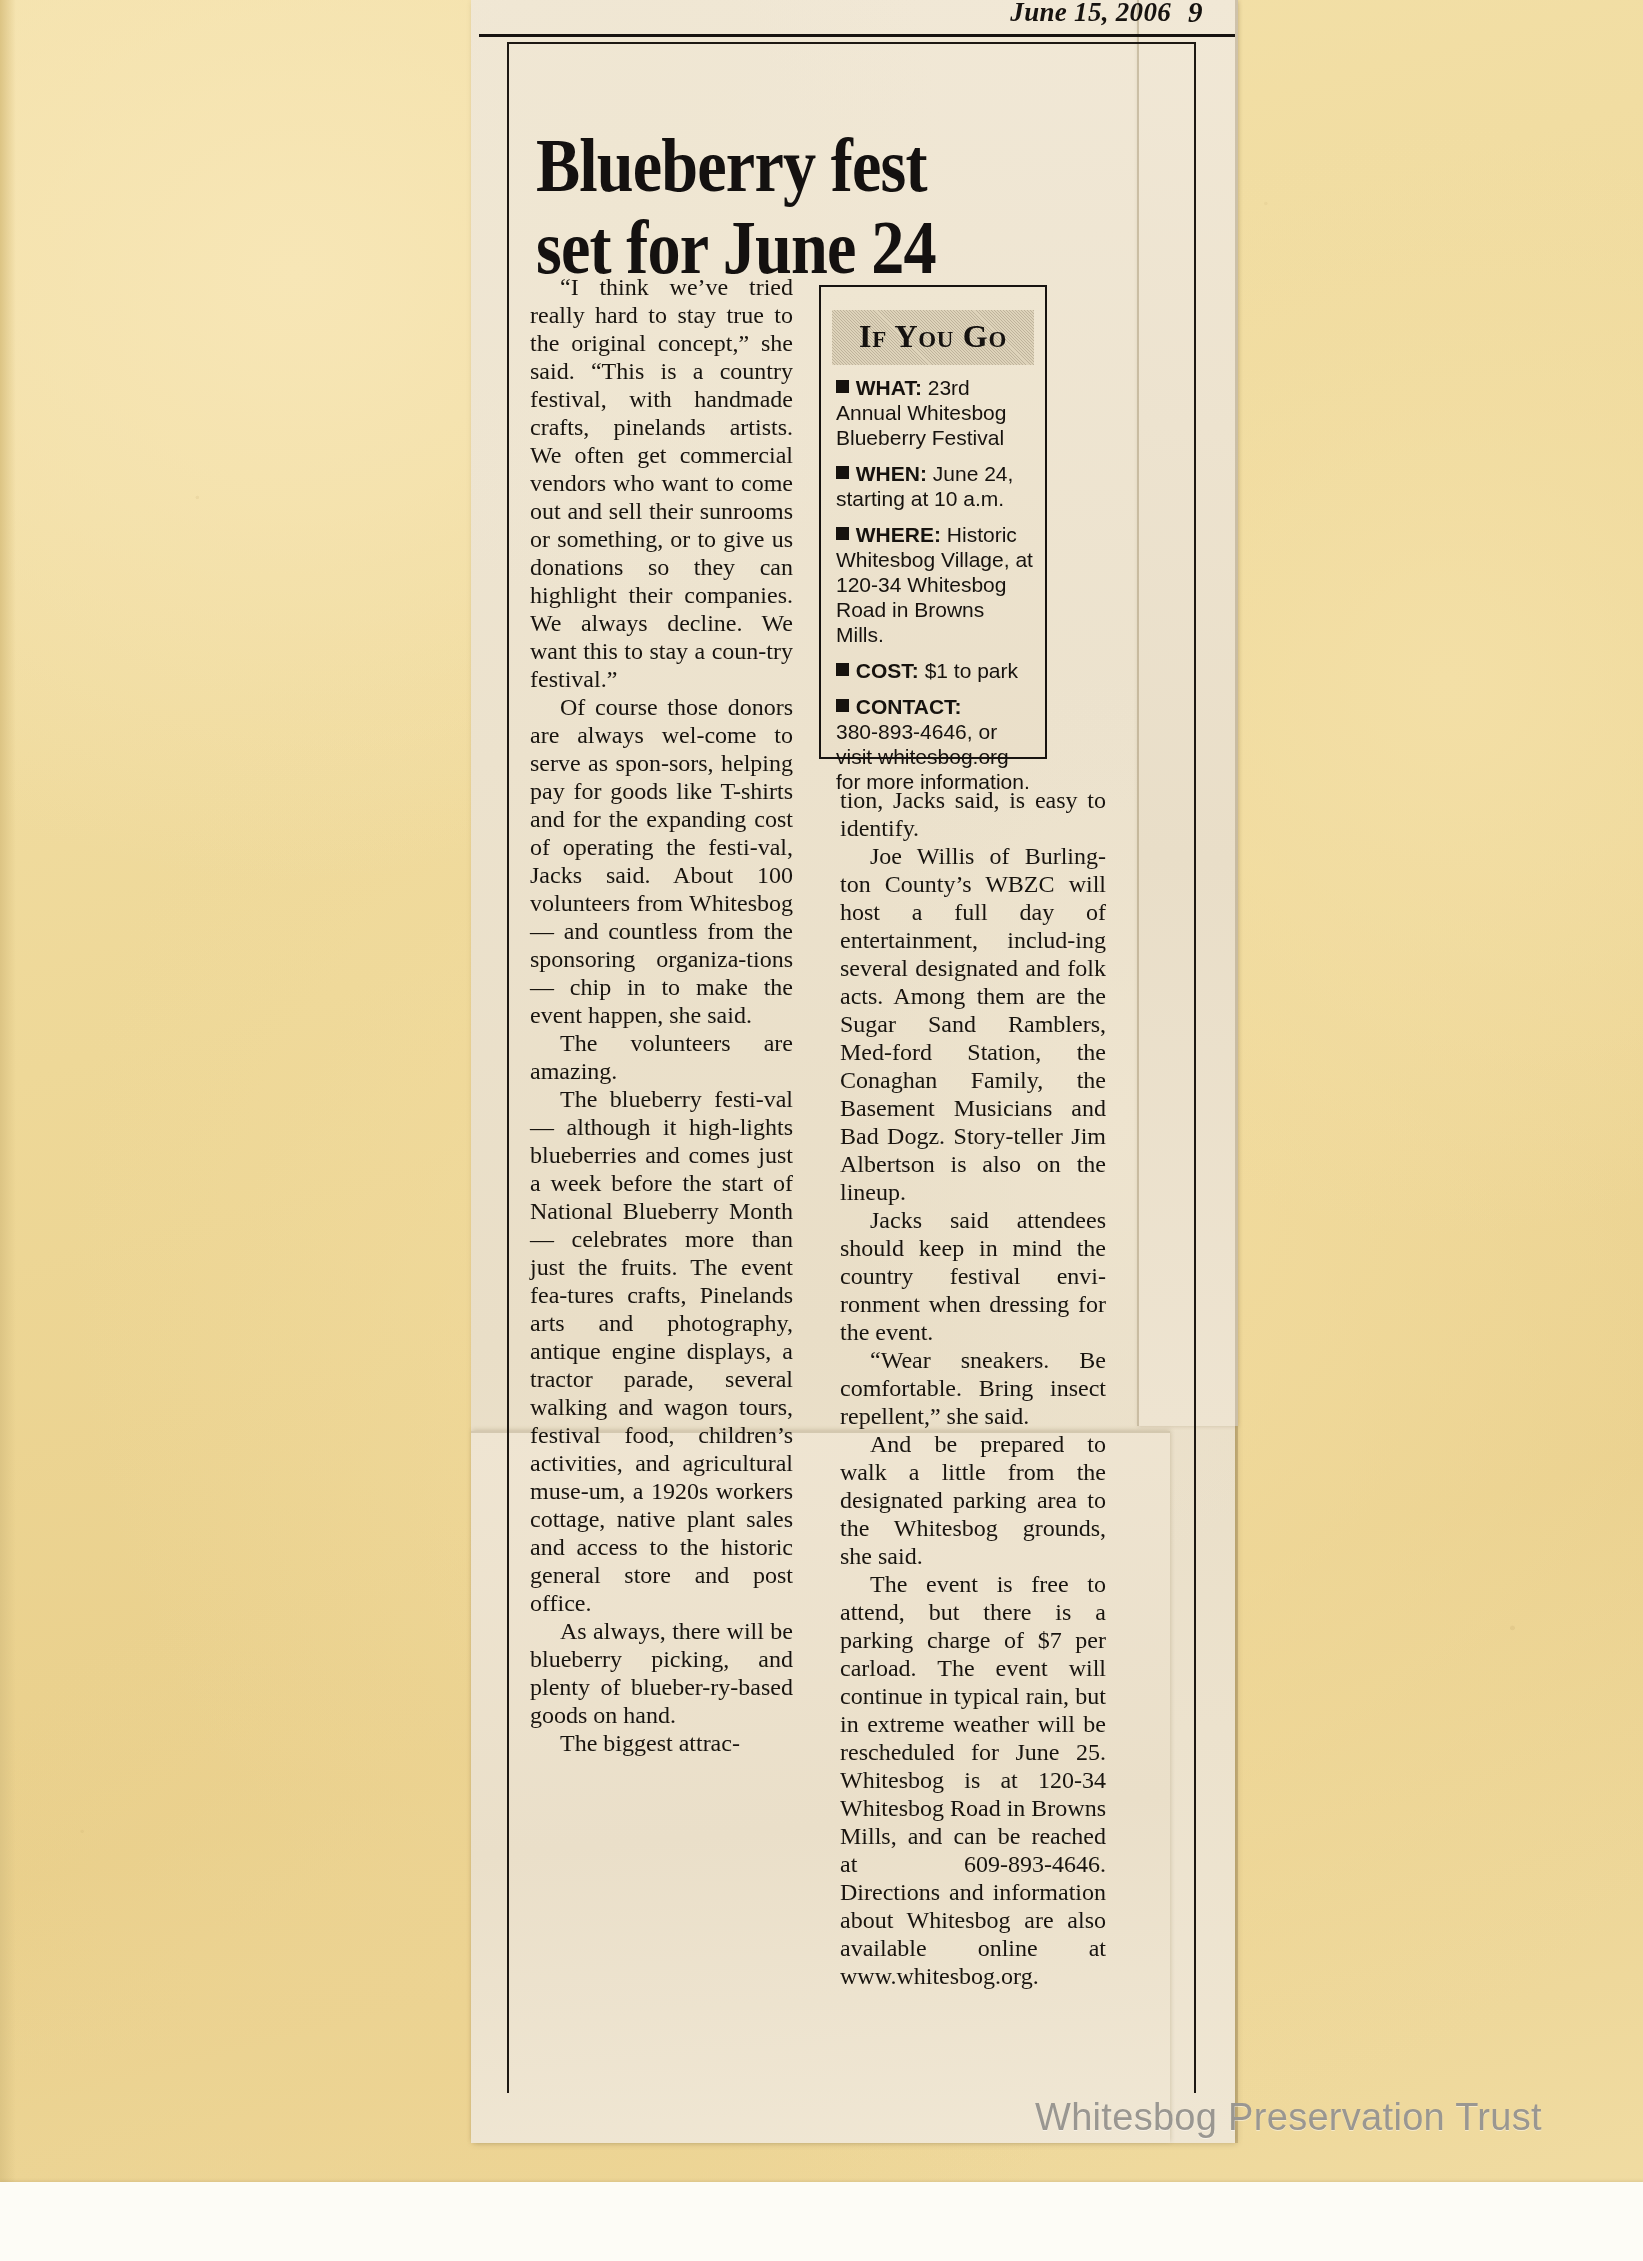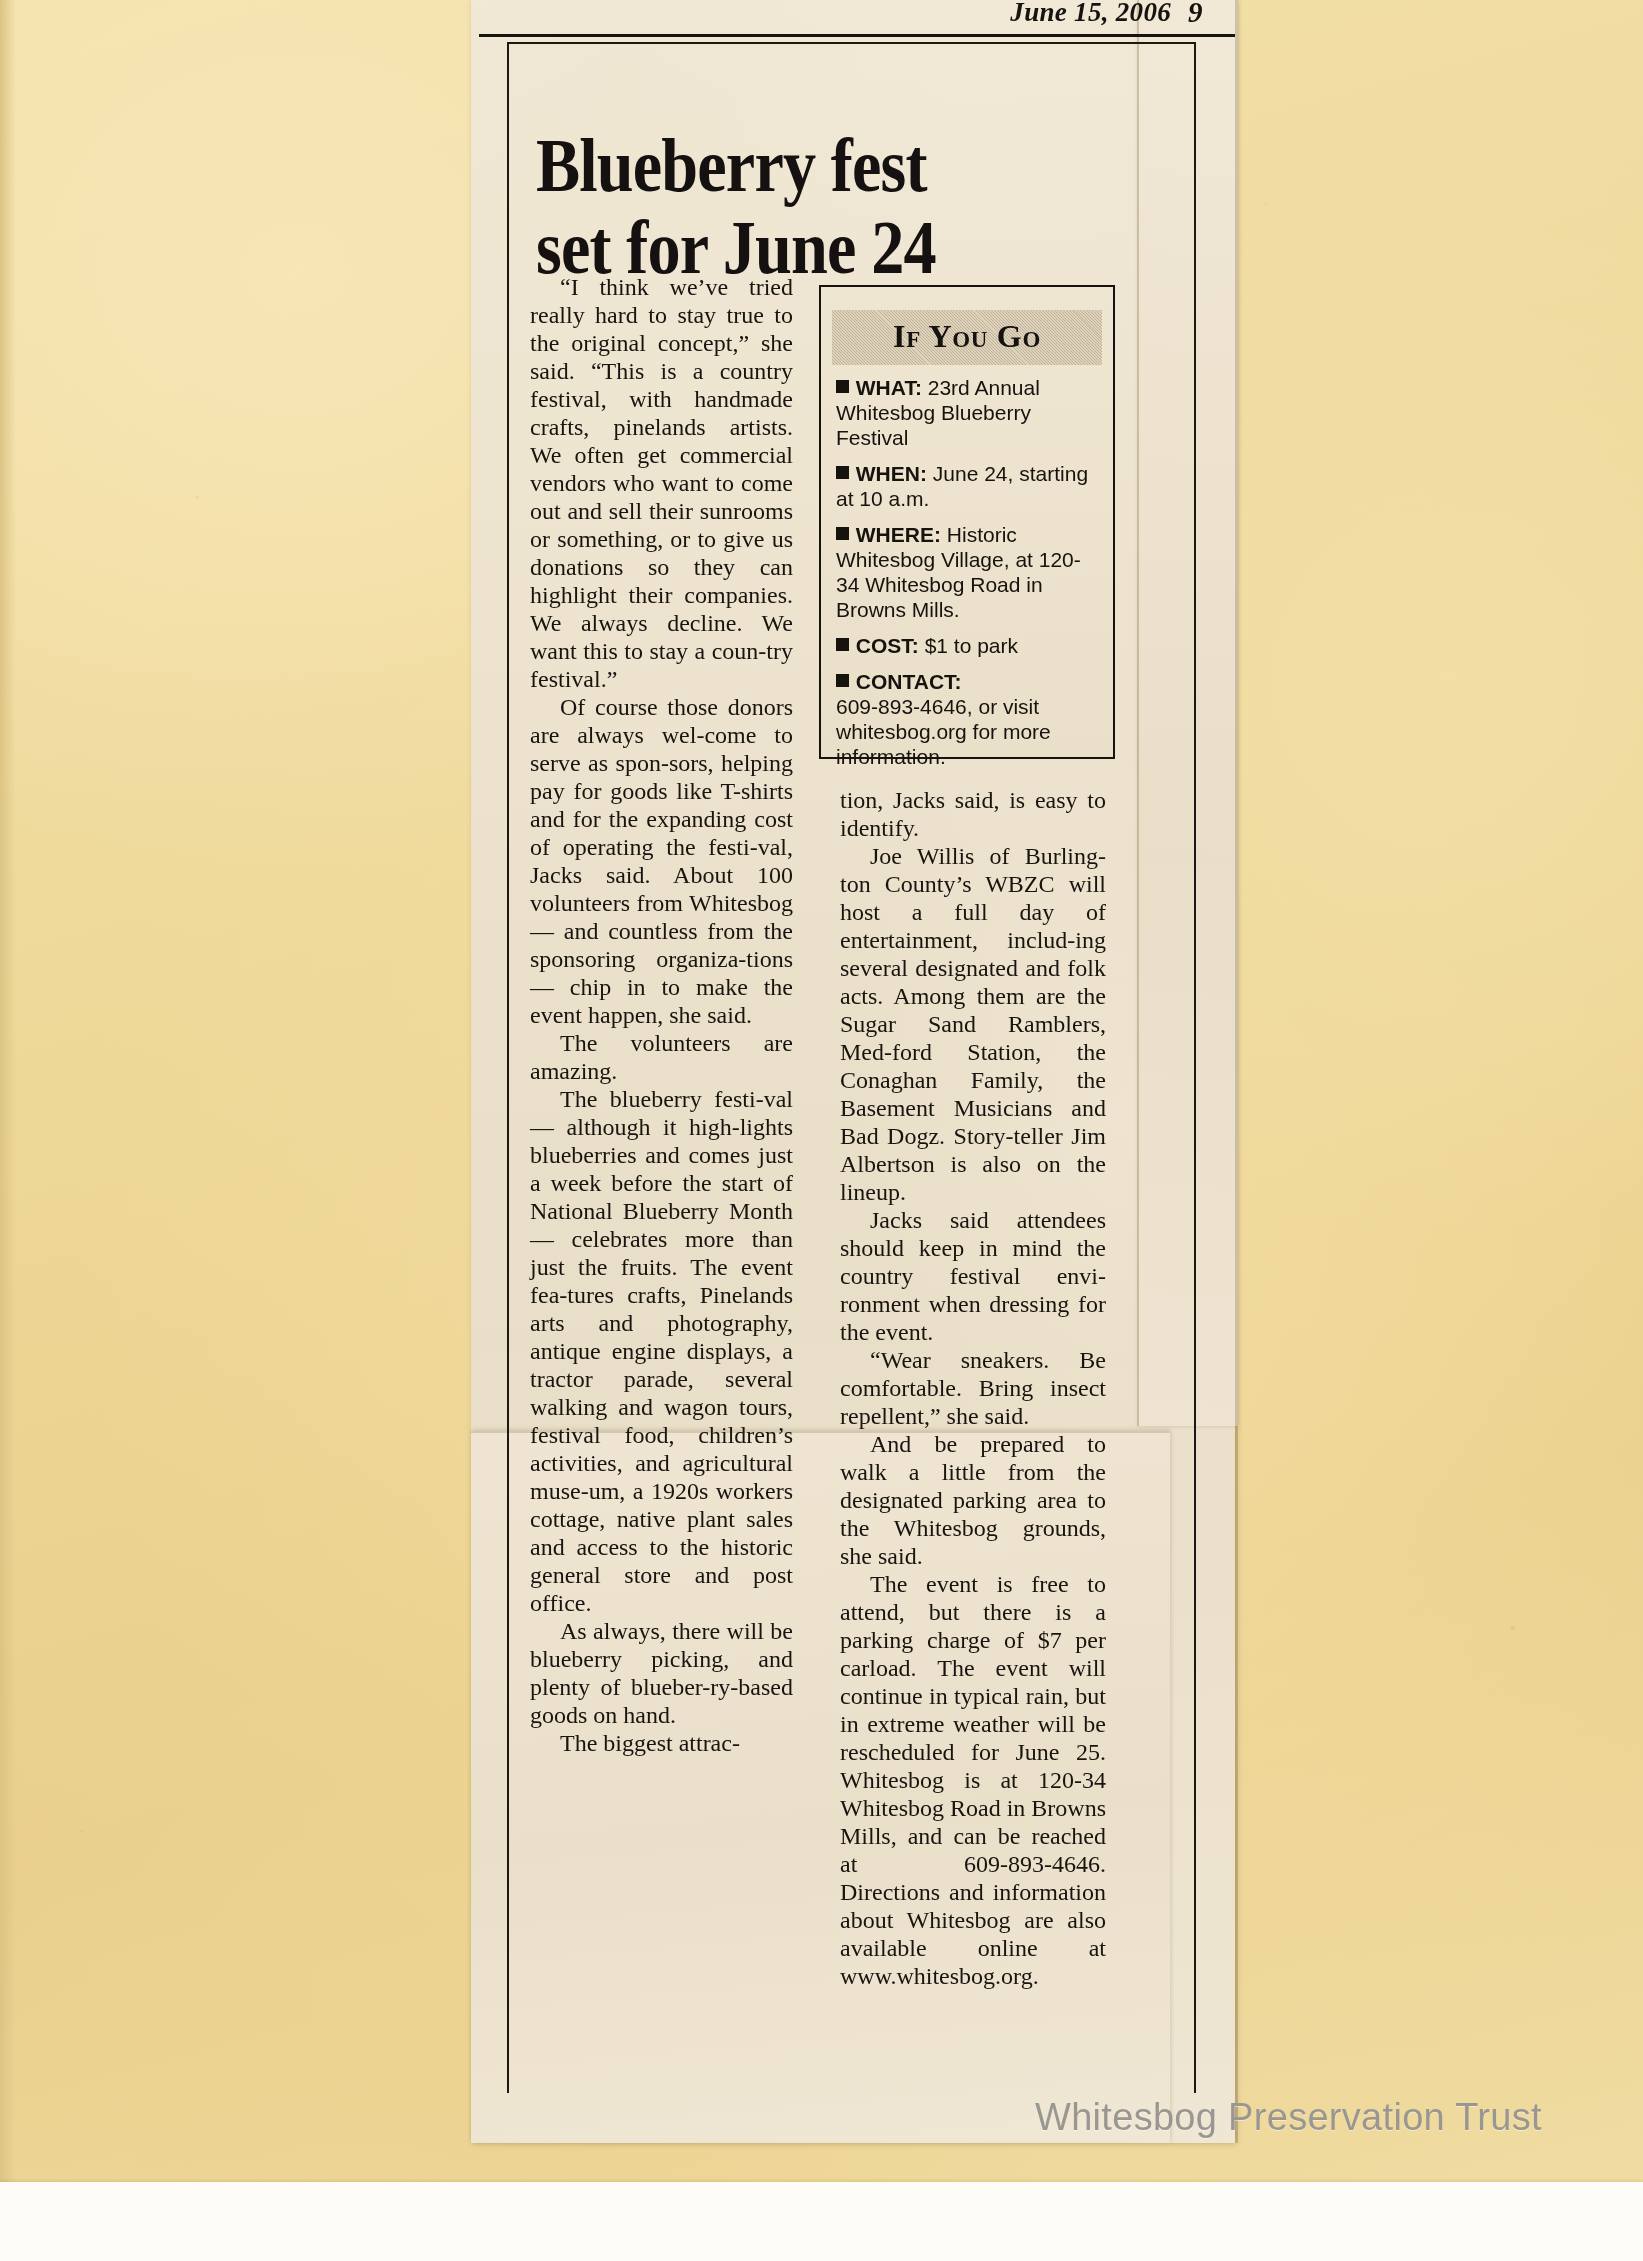--- a/index.html
+++ b/index.html
@@ -111,21 +111,21 @@
     text-justify:inter-word;
     hyphens:manual;
     -webkit-hyphens:manual;
   }
   .col p{margin:0;text-indent:30px;}
   #col-left{ left:530px; top:273px; width:263px; }
   #col-right-lower{ left:803px; top:786px; width:266px;margin-left:37px; }
 
   
   #ifyougo{
-    position:absolute;left:819px;top:285px;width:296px;height:474px;
+    position:absolute;left:819px;top:285px;width:228px;height:474px;
     border:2.7px solid #171310;
     background:linear-gradient(180deg,#efe6d2 0%,#eadfc9 100%);
     box-sizing:border-box;
   }
   #ifyougo-title{
     margin:23px 11px 5.5px 11px;
     background:
       repeating-linear-gradient(45deg, rgba(60,48,30,.20) 0 0.7px, transparent 0.7px 2.1px),
       #ded3ba;
     text-align:center;
@@ -217,21 +217,21 @@
 
     <div class="iyg-item">
       <span class="iyg-bullet"></span><span class="iyg-label">WHERE:</span> <span>Historic Whitesbog Village, at 120-34 Whitesbog Road in Browns Mills.</span>
     </div>
 
     <div class="iyg-item">
       <span class="iyg-bullet"></span><span class="iyg-label">COST:</span> <span>$1 to park</span>
     </div>
 
     <div class="iyg-item">
-      <span class="iyg-bullet"></span><span class="iyg-label">CONTACT:</span><br><span>609-893-4646, or visit whitesbog.org for more information.</span>
+      <span class="iyg-bullet"></span><span class="iyg-label">CONTACT:</span><br><span>380-893-4646, or visit whitesbog.org for more information.</span>
     </div>
 
   </div>
 </aside>
 
 <div class="col" id="col-right-lower">
   <p style="text-indent:0">tion, Jacks said, is easy to identify.</p>
   <p>Joe Willis of Burling-ton County’s WBZC will host a full day of entertainment, includ-ing several designated and folk acts. Among them are the Sugar Sand Ramblers, Med-ford Station, the Conaghan Family, the Basement Musicians and Bad Dogz. Story-teller Jim Albertson is also on the lineup.</p>
   <p>Jacks said attendees should keep in mind the country festival envi-ronment when dressing for the event.</p>
   <p>“Wear sneakers. Be comfortable. Bring insect repellent,” she said.</p>

